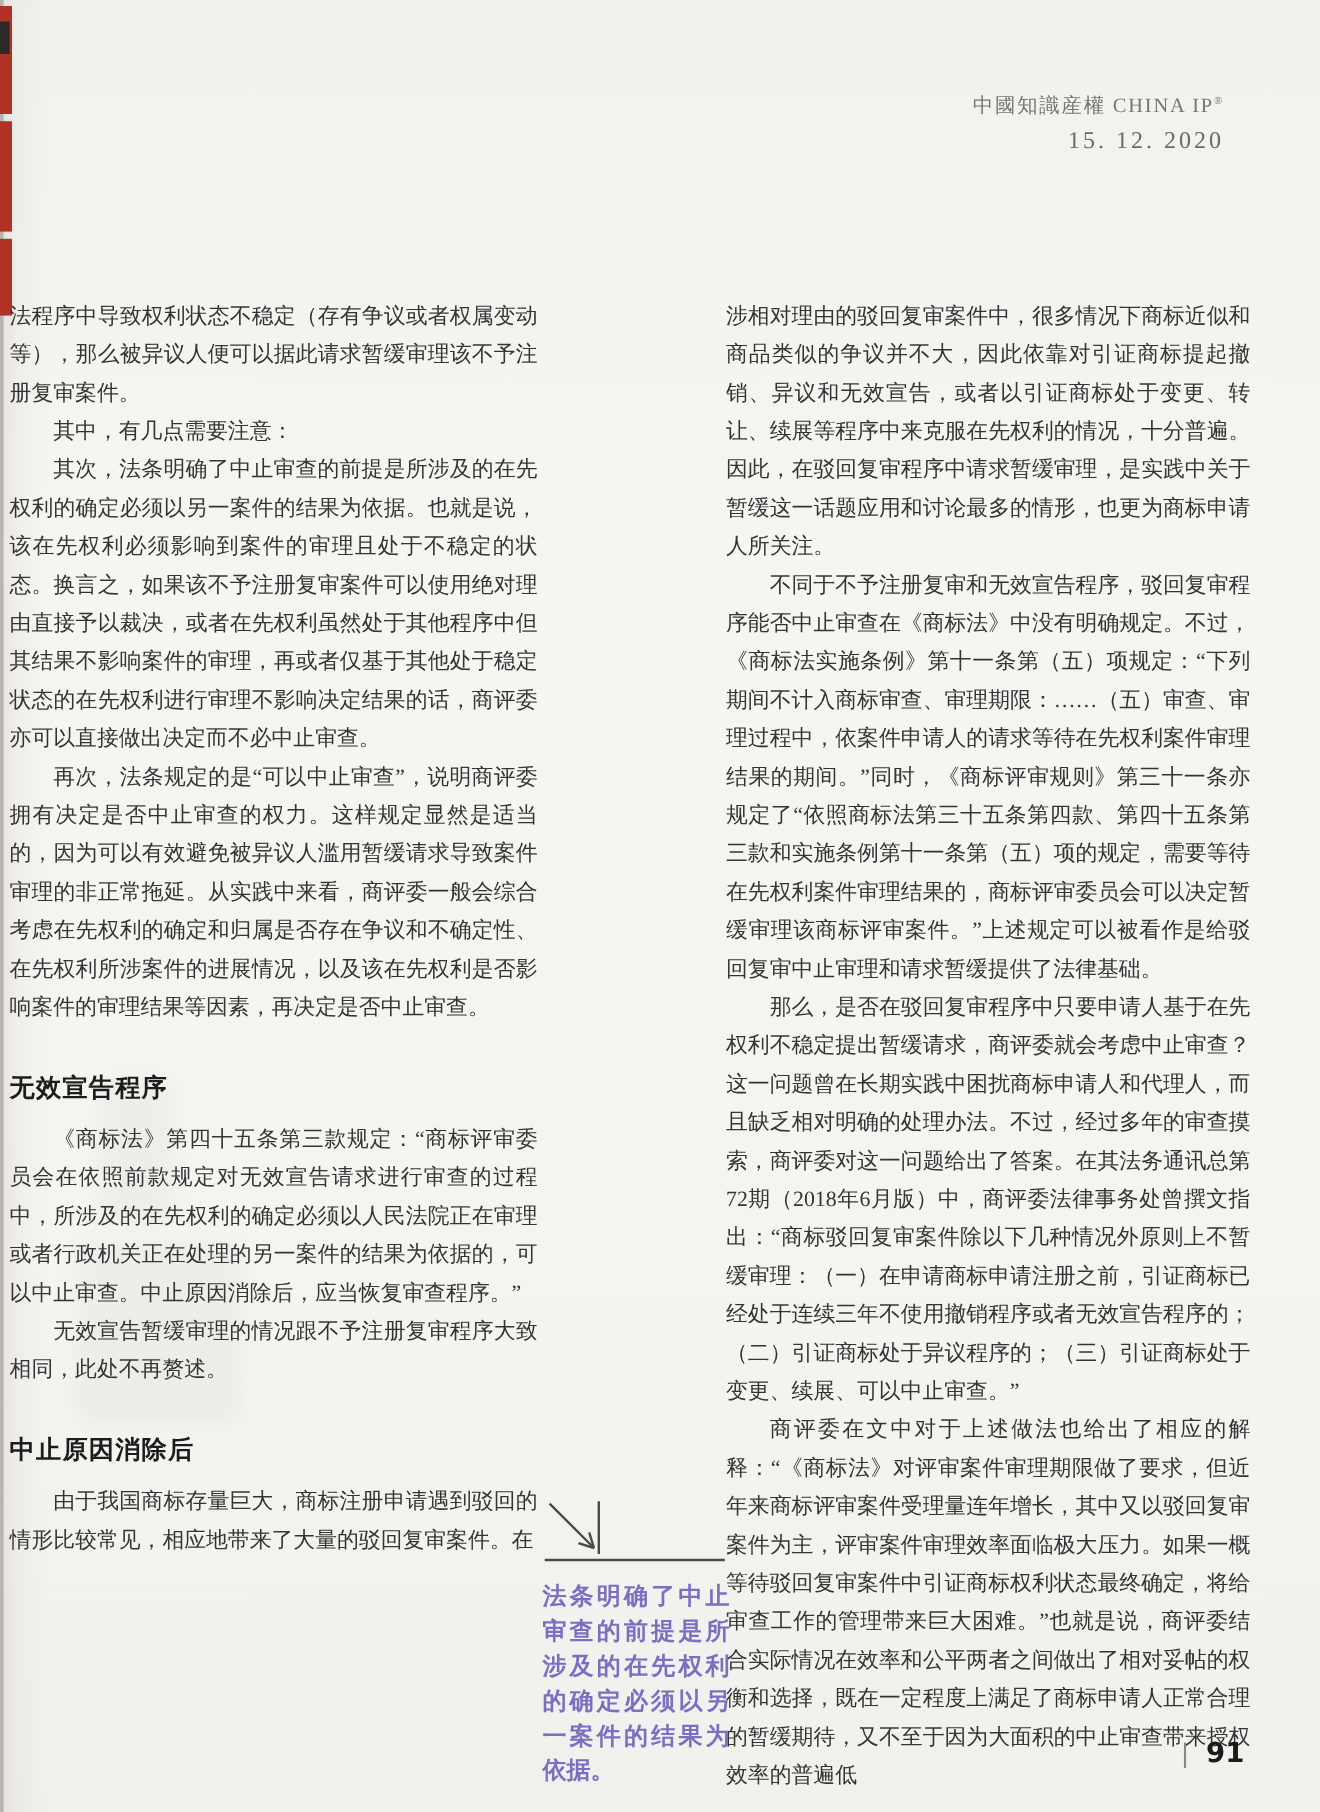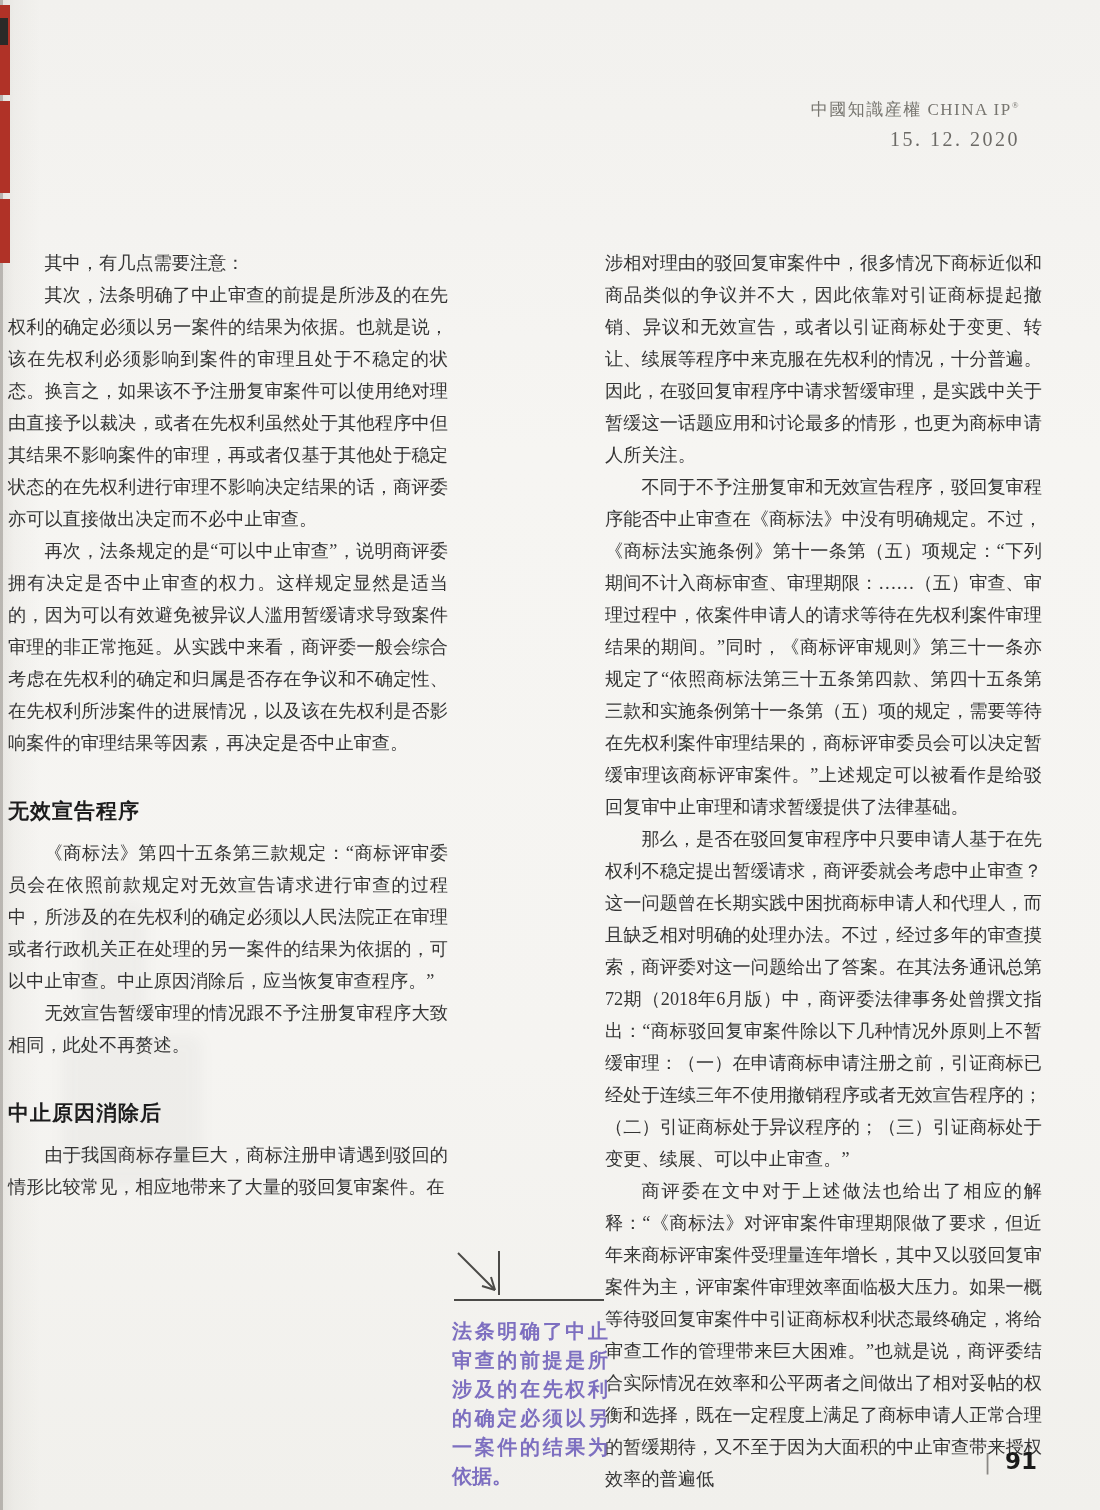--- a/index.html
+++ b/index.html
@@ -10,21 +10,21 @@
       linear-gradient(180deg, #f2f1ee 0%, #f6f5f2 30%, #f5f4f1 70%, #f1f0ec 100%);
     font-family:"Liberation Serif", serif;
   }
   
   .edge-line{position:absolute;left:0;top:0;width:3px;height:100%;background:rgba(100,95,88,.35);}
   .edge-mark{position:absolute;left:0;width:10px;background:var(--edge-red,#b03227);}
   .edge-notch{position:absolute;left:0;top:18px;width:8px;height:27px;background:#2b2a28;}
   .showthrough{position:absolute;background:#777;opacity:.05;filter:blur(7px);border-radius:10px;}
 
   
-  .hdr{position:absolute;top:76px;right:80px;text-align:right;color:#77756f;margin-top:22px;}
+  .hdr{position:absolute;top:76px;right:80px;text-align:right;color:#77756f;}
   .hdr .brand{font-size:17px;letter-spacing:1.5px;white-space:nowrap;}
   .hdr .brand sup{font-size:9px;}
   .hdr .date{margin-top:7px;font-size:20px;letter-spacing:2.5px;color:#6c6a66;}
 
   
   .col{position:absolute;top:247px;text-align:justify;color:#343434;
        font-size:18.2px;line-height:32px;}
   .col-left{left:8px;width:440px;}
   .col-right{left:605px;width:437px;}
   .body-p{margin:0;}
@@ -57,20 +57,21 @@
   <div class="edge-notch"></div>
   <div class="showthrough" style="left:82px;top:900px;width:64px;height:120px;"></div>
   <div class="showthrough" style="left:62px;top:1035px;width:140px;height:150px;"></div>
 
   <div class="hdr">
     <div class="brand"><span>中國知識産權 CHINA IP</span><sup>®</sup></div>
     <div class="date">15. 12. 2020</div>
   </div>
 
   <div class="col col-left" id="left-col">
+      <p class="body-p">法程序中导致权利状态不稳定（存有争议或者权属变动等），那么被异议人便可以据此请求暂缓审理该不予注册复审案件。</p>
       <p class="body-p indent">其中，有几点需要注意：</p>
       <p class="body-p indent">其次，法条明确了中止审查的前提是所涉及的在先权利的确定必须以另一案件的结果为依据。也就是说，该在先权利必须影响到案件的审理且处于不稳定的状态。换言之，如果该不予注册复审案件可以使用绝对理由直接予以裁决，或者在先权利虽然处于其他程序中但其结果不影响案件的审理，再或者仅基于其他处于稳定状态的在先权利进行审理不影响决定结果的话，商评委亦可以直接做出决定而不必中止审查。</p>
       <p class="body-p indent">再次，法条规定的是“可以中止审查”，说明商评委拥有决定是否中止审查的权力。这样规定显然是适当的，因为可以有效避免被异议人滥用暂缓请求导致案件审理的非正常拖延。从实践中来看，商评委一般会综合考虑在先权利的确定和归属是否存在争议和不确定性、在先权利所涉案件的进展情况，以及该在先权利是否影响案件的审理结果等因素，再决定是否中止审查。</p>
       <h2 class="sec-heading">无效宣告程序</h2>
       <p class="body-p indent">《商标法》第四十五条第三款规定：“商标评审委员会在依照前款规定对无效宣告请求进行审查的过程中，所涉及的在先权利的确定必须以人民法院正在审理或者行政机关正在处理的另一案件的结果为依据的，可以中止审查。中止原因消除后，应当恢复审查程序。”</p>
       <p class="body-p indent">无效宣告暂缓审理的情况跟不予注册复审程序大致相同，此处不再赘述。</p>
       <h2 class="sec-heading">中止原因消除后</h2>
       <p class="body-p indent">由于我国商标存量巨大，商标注册申请遇到驳回的情形比较常见，相应地带来了大量的驳回复审案件。在</p>
     </div>
   <div class="col col-right" id="right-col">

